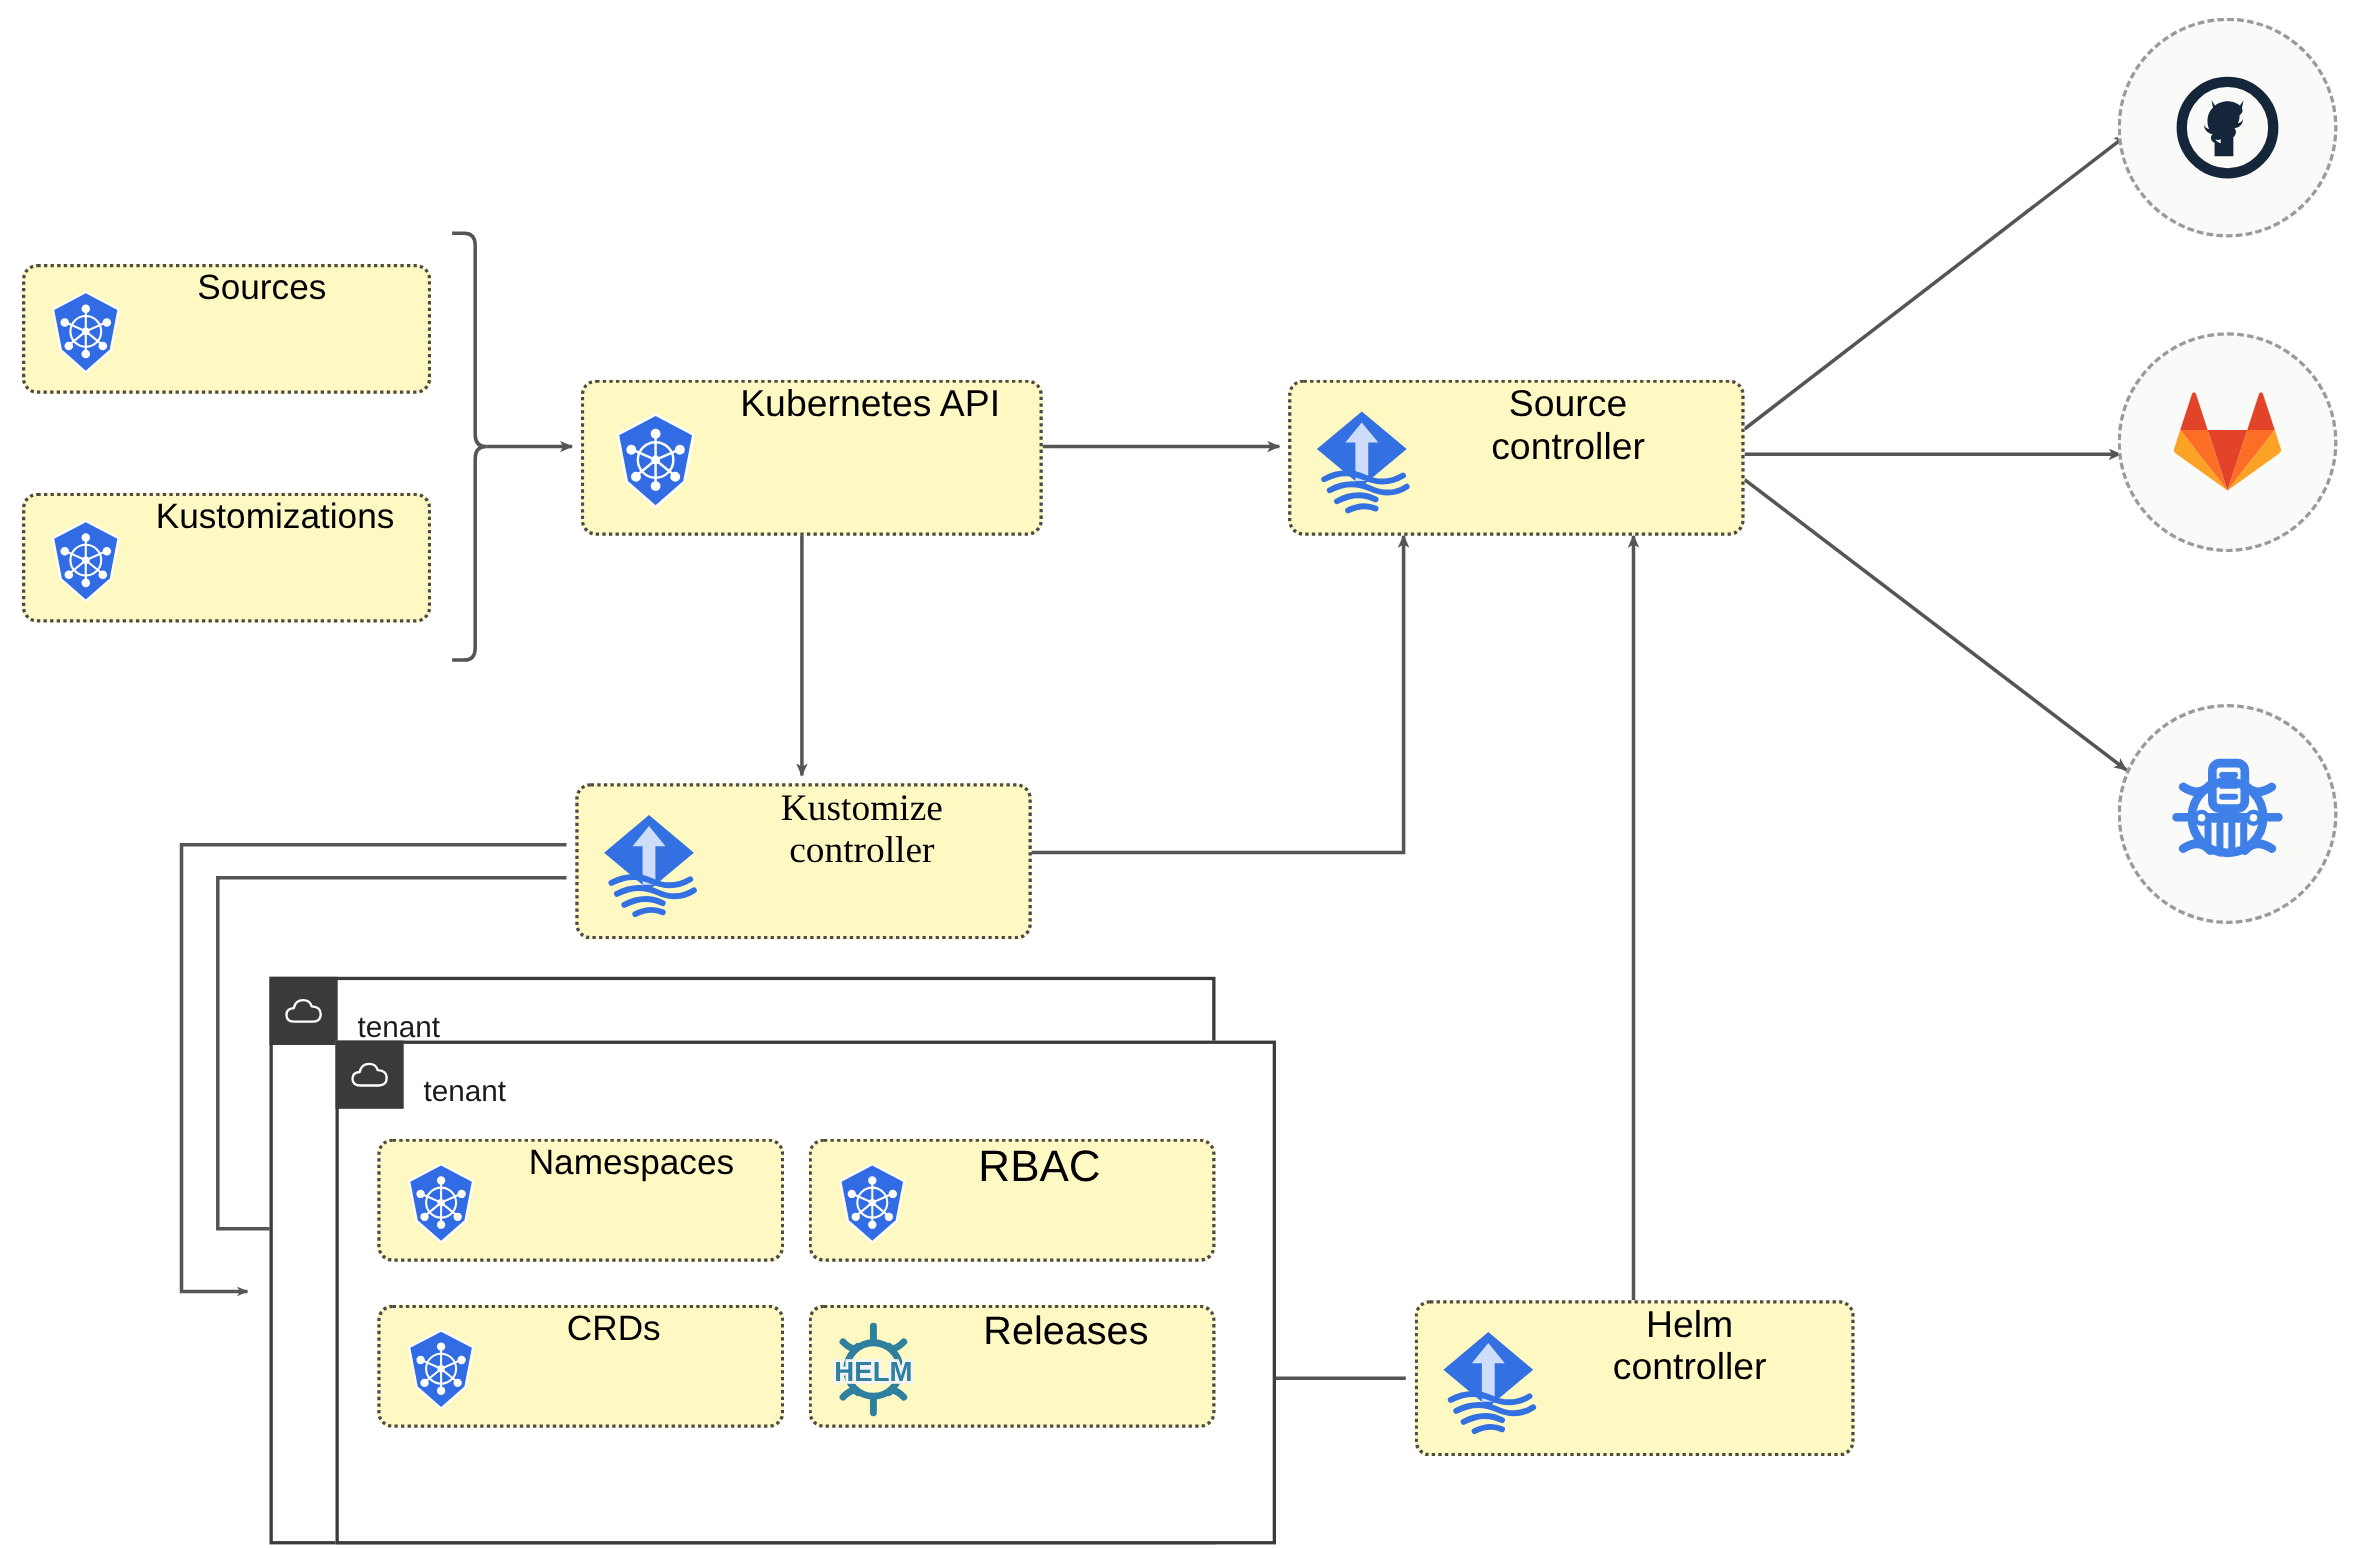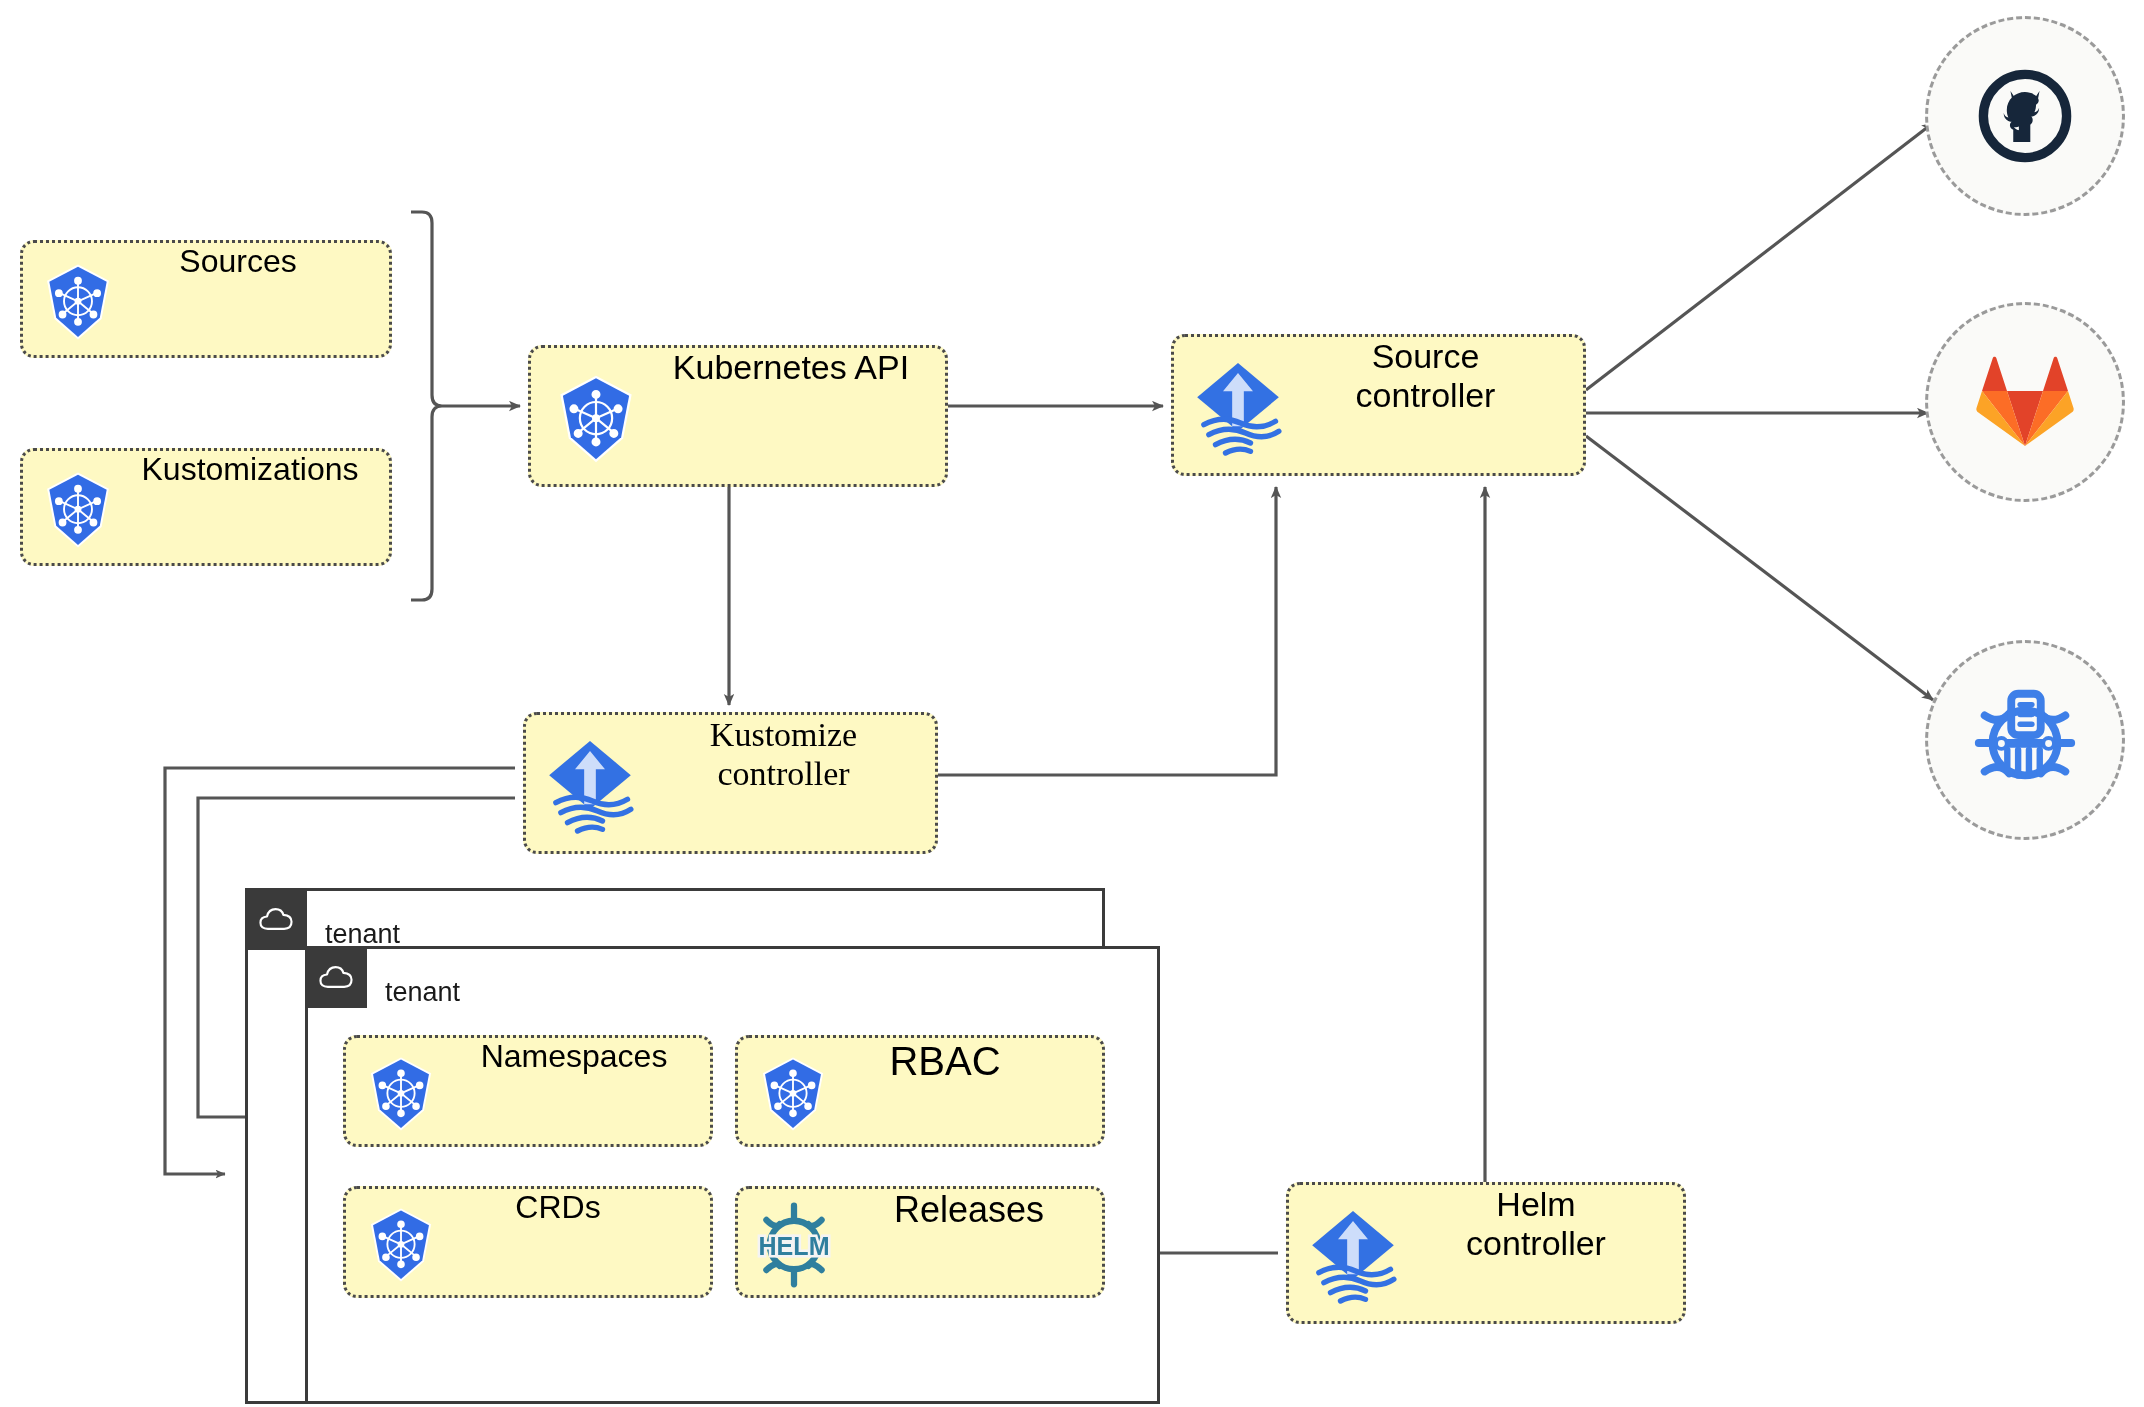--- a/index.html
+++ b/index.html
@@ -133,21 +133,21 @@
           <circle cx="24" cy="41" r="4"></circle>
           <circle cx="76" cy="41" r="4"></circle>
           <circle cx="29" cy="70" r="4"></circle>
           <circle cx="71" cy="70" r="4"></circle>
         </g>
       </svg>
     </div>
     <div class="lbl" style="font-size:32px;padding-right:22px;">Kustomizations</div>
   </div>
 
-  <div class="rbox" style="left:1171px;top:334px;width:415px;height:142px;">
+  <div class="rbox" style="left:1171px;top:345px;width:415px;height:142px;">
     <div class="ico" style="width:128px;height:142px;">
       <svg width="92" height="100" viewBox="0 0 110 120">
         <path d="M55 6 L104 47 L55 88 L6 47 Z" fill="#3371e3"></path>
         <path d="M55 18 L73 40 L62 40 L62 82 L48 82 L48 40 L37 40 Z" fill="#cdddfa"></path>
         <g fill="none" stroke="#3371e3" stroke-width="6.4" stroke-linecap="round">
           <path d="M14 80 Q36 68 58 78 Q80 88 100 76"></path>
           <path d="M20 92 Q42 80 64 90 Q86 100 104 88"></path>
           <path d="M28 104 Q50 92 70 102"></path>
           <path d="M40 114 Q56 106 70 112"></path>
         </g>

